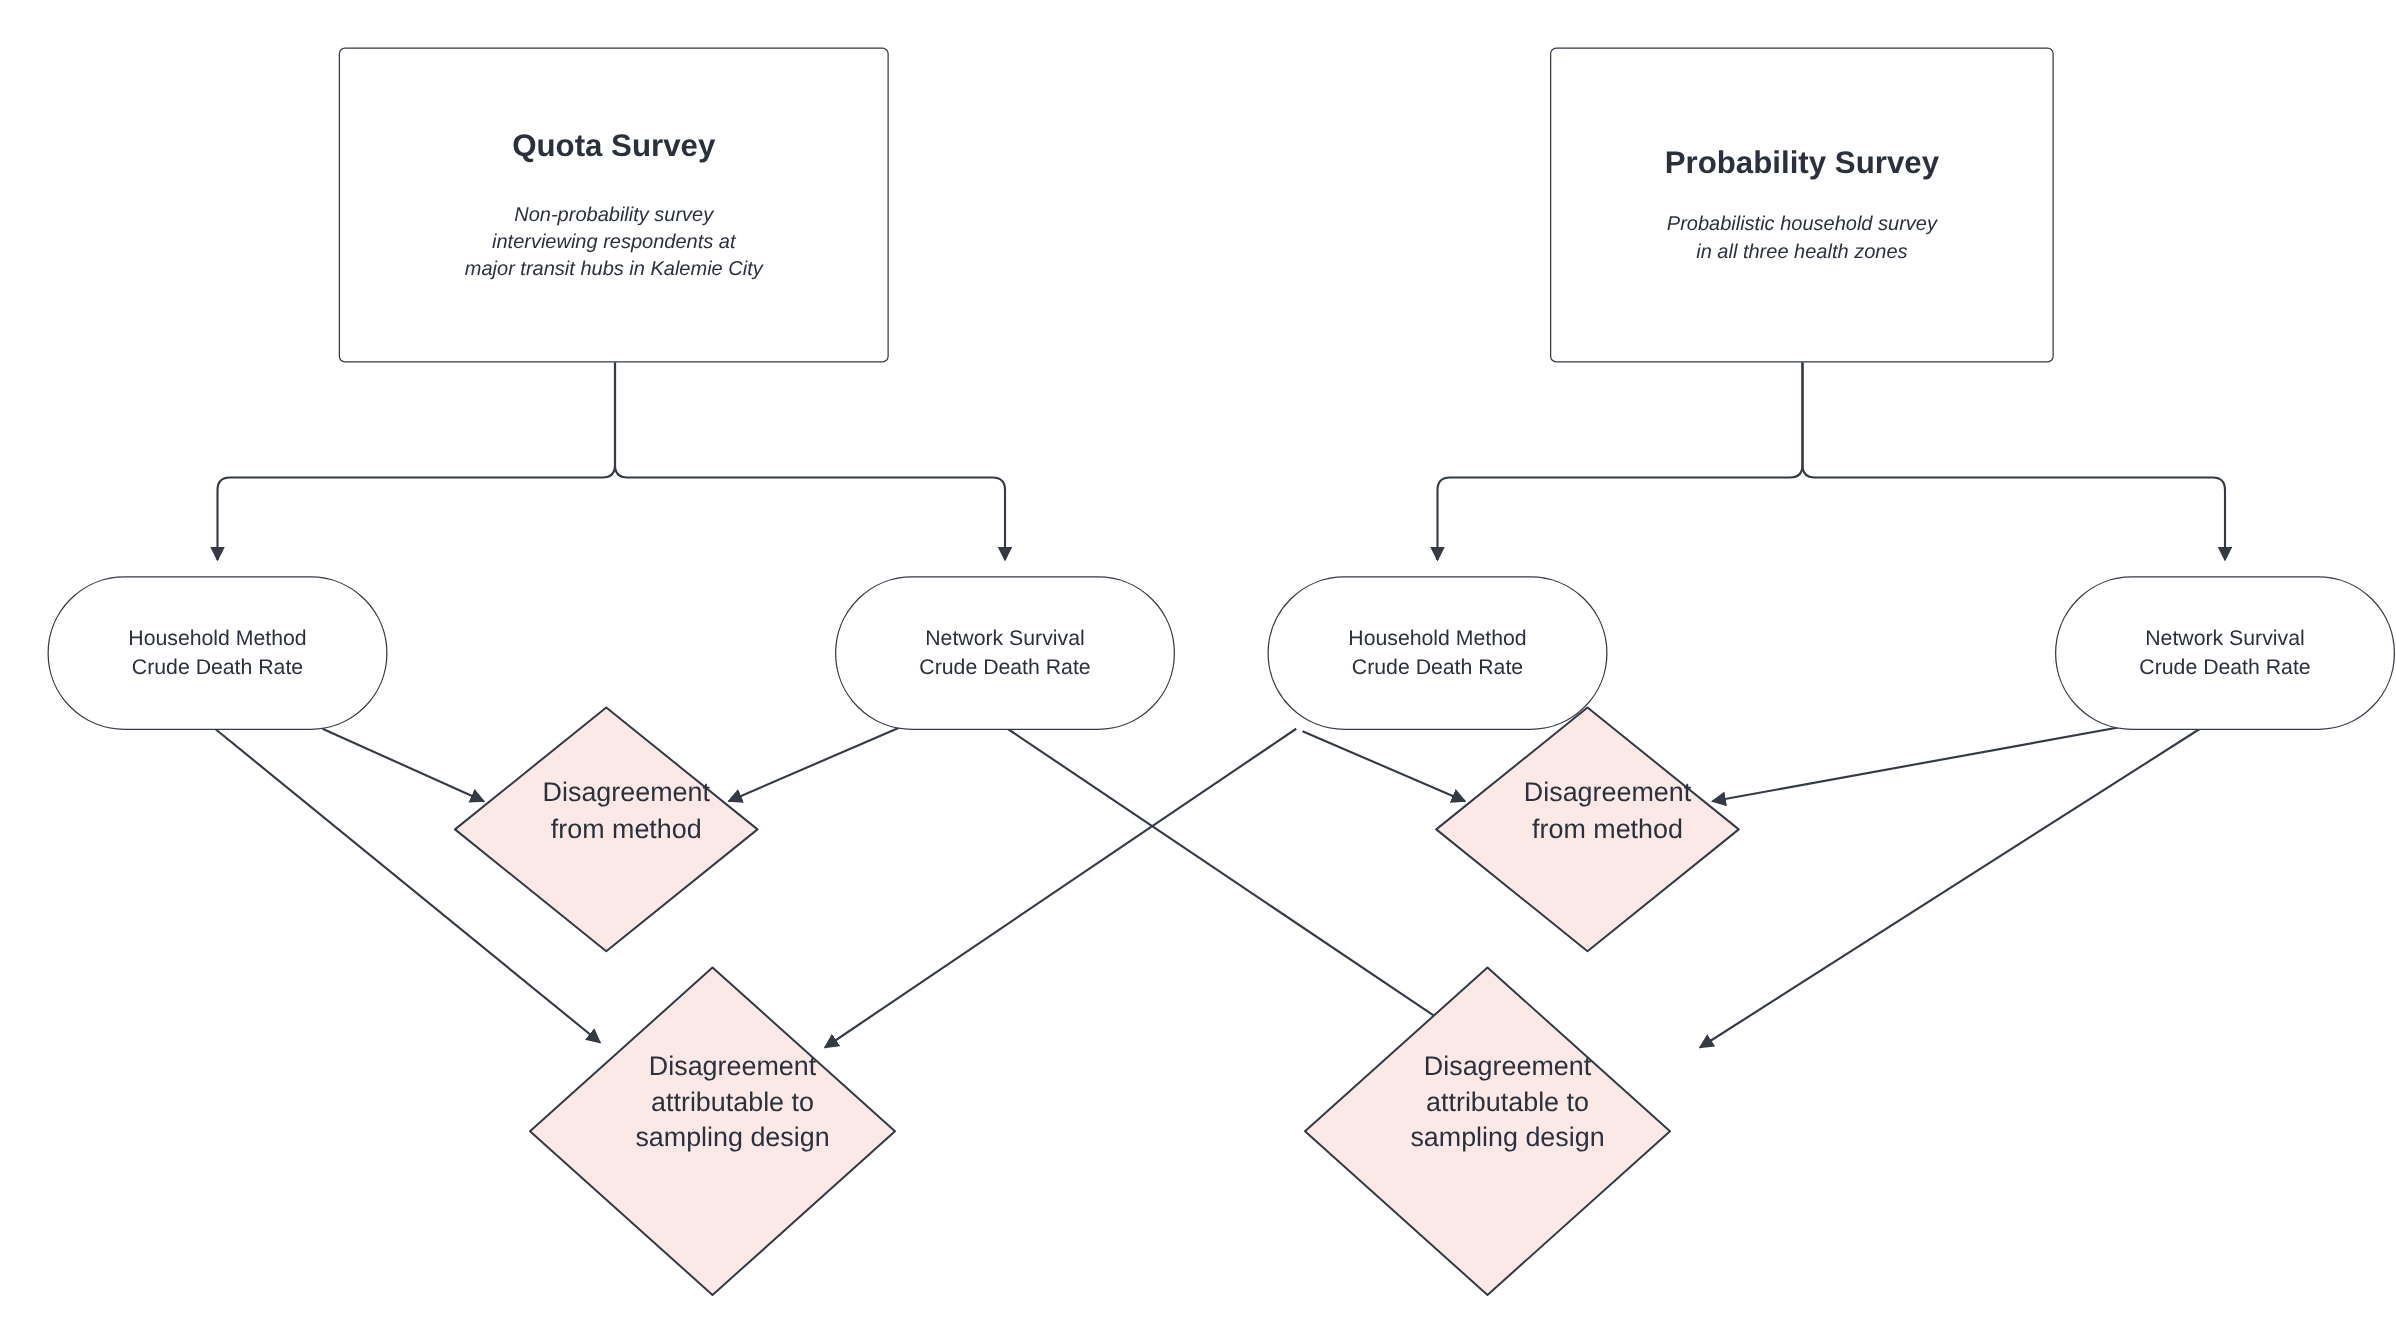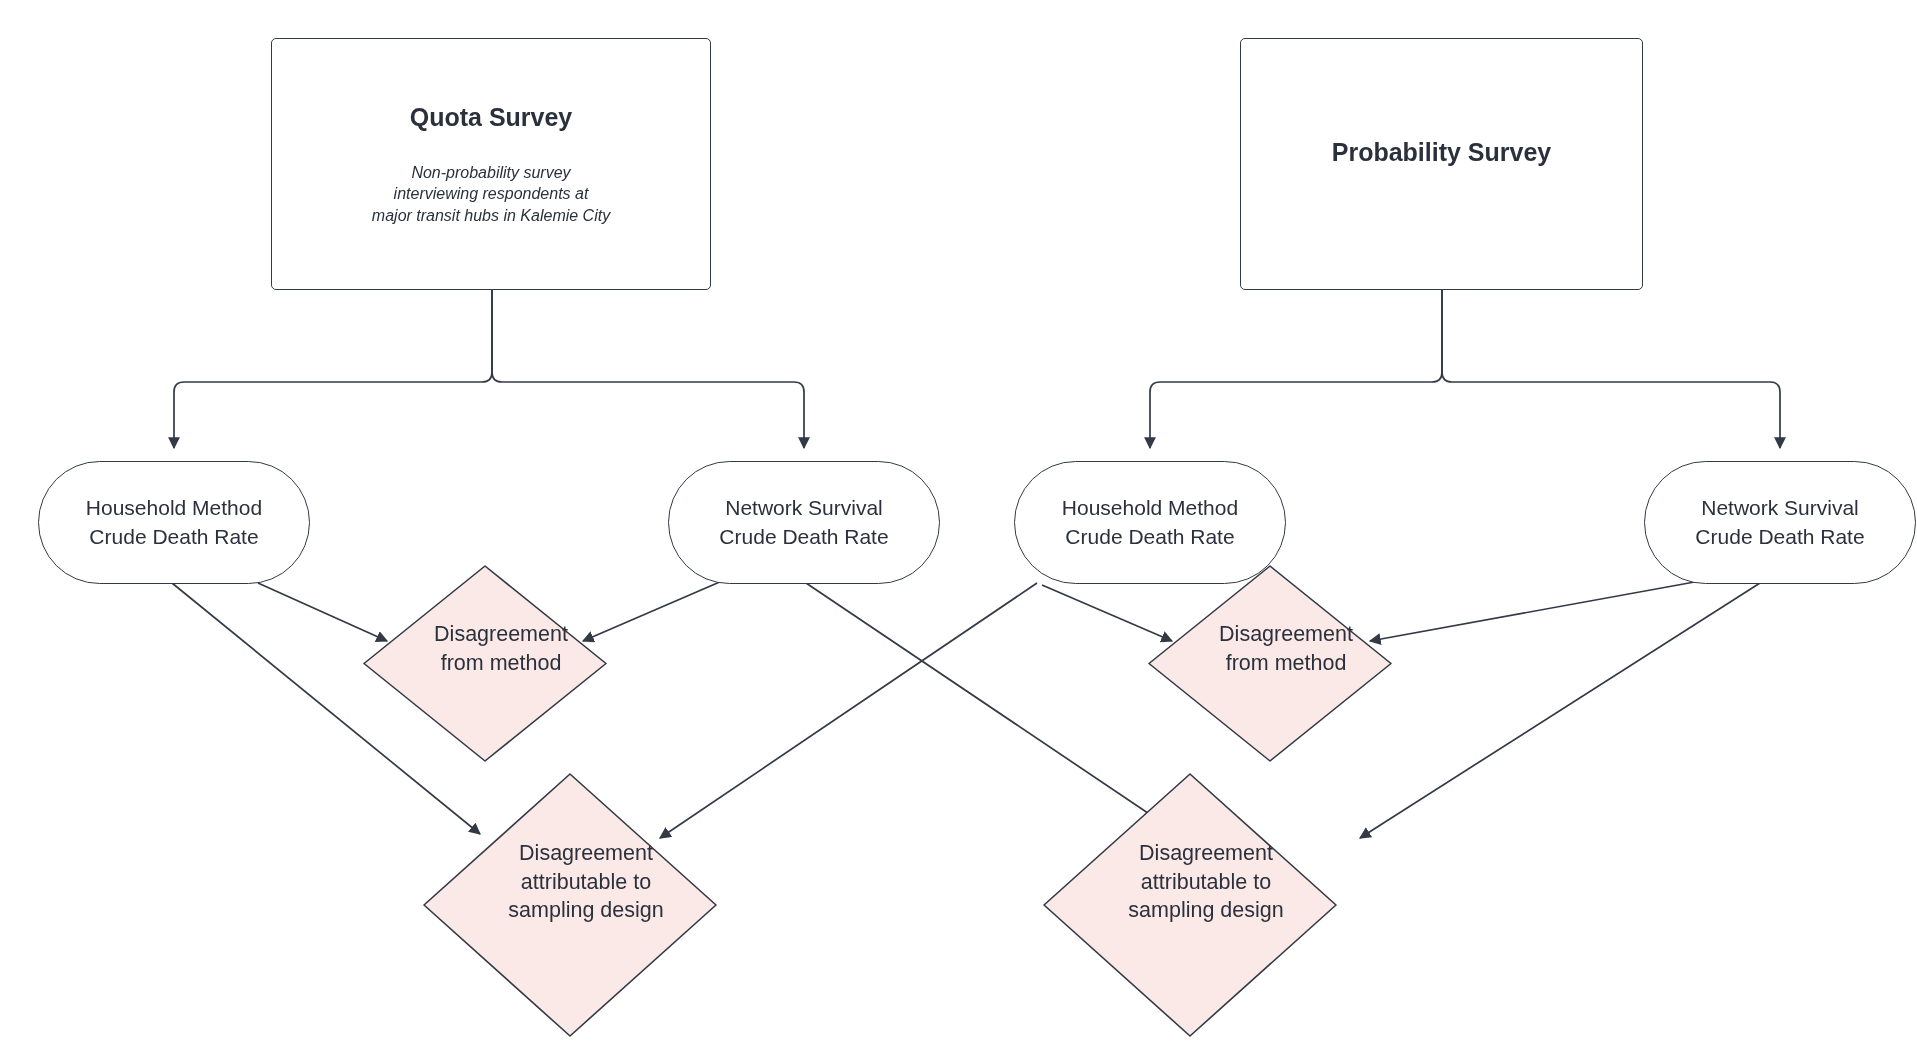--- a/index.html
+++ b/index.html
@@ -56,21 +56,21 @@
     color: #2b313c;
     white-space: pre-line;
   }
   .survey-box.compact .survey-title { margin-bottom: 24px; }
 
   
   .stadium {
     background: #ffffff;
     border: 1.4px solid #333a45;
     border-radius: 999px;
-    font-size: 21px;
+    font-size: 17px;
     line-height: 1.35;
     color: #2b313c;
     white-space: pre-line;
   }
 
   
   .diamond-wrap {
     position: absolute;
   }
   .diamond-shape {
@@ -128,20 +128,22 @@
 
   <div class="node survey-box" style="left:271px; top:38px; width:440px; height:252px;">
     <div class="survey-title">Quota Survey</div>
     <div class="survey-desc">Non-probability survey
 interviewing respondents at
 major transit hubs in Kalemie City</div>
   </div>
 
   <div class="node survey-box compact" style="left:1240px; top:38px; width:403px; height:252px;">
     <div class="survey-title">Probability Survey</div>
+    <div class="survey-desc">Probabilistic household survey
+in all three health zones</div>
   </div>
 
   <div class="node stadium" style="left:38px; top:461px; width:272px; height:123px;">
     <span>Household Method
 Crude Death Rate</span>
   </div>
 
   <div class="node stadium" style="left:668px; top:461px; width:272px; height:123px;">
     <span>Network Survival
 Crude Death Rate</span>

